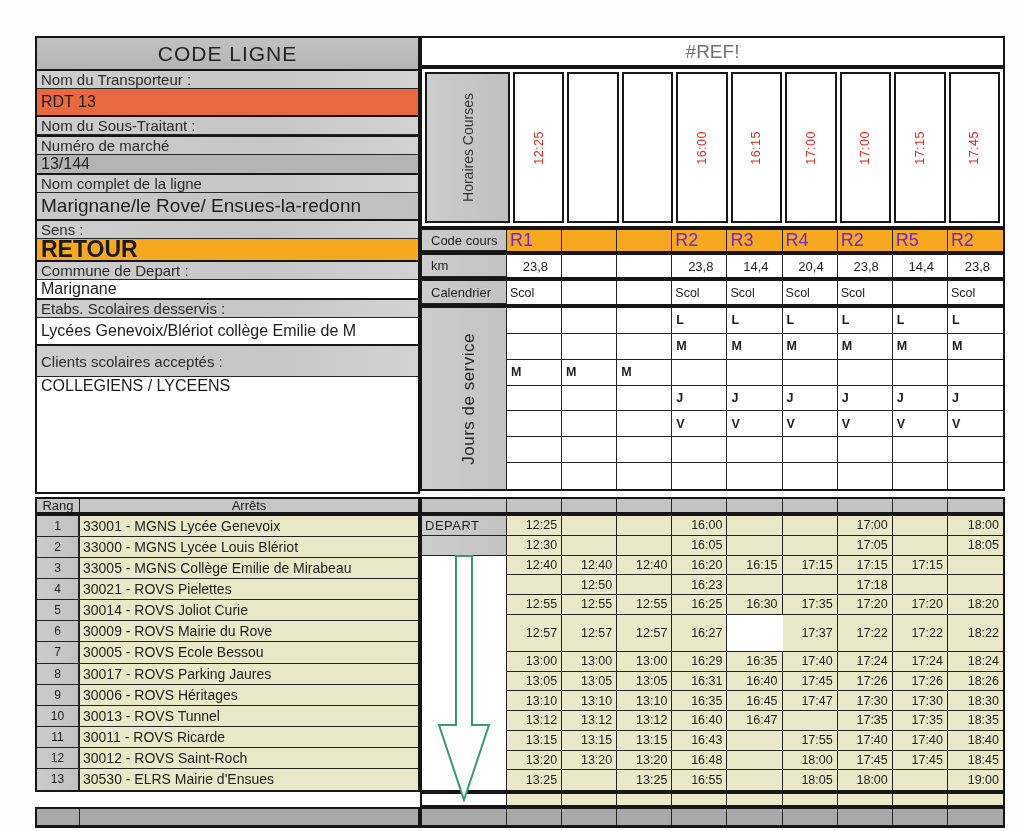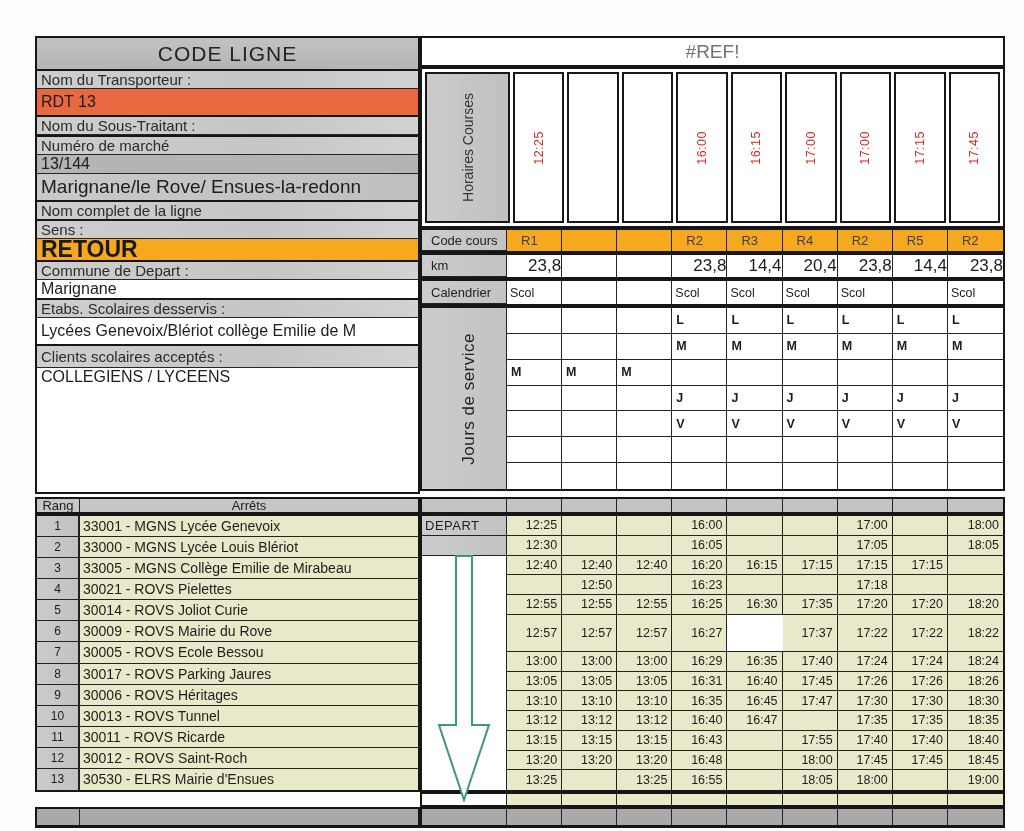--- a/index.html
+++ b/index.html
@@ -32,23 +32,23 @@
   .ref-row{top:36px;height:31px;display:flex;align-items:center;justify-content:center;font-size:19px;color:#737373;}
   
   .hdr-grid{top:67px;height:161px;column-gap:3px;padding:3px;}
   .hdr-cell{box-sizing:border-box;border:2px solid #181818;display:flex;align-items:center;justify-content:center;background:#fff;}
   .hdr-label{background:linear-gradient(90deg,#cccccc,#c0c0c0);}
   .vtext{writing-mode:vertical-rl;transform:rotate(180deg);white-space:nowrap;}
   .vt-small{font-size:14px;color:#333;}
   .vt-big{font-size:17px;color:#222;letter-spacing:0.5px;}
   .red{color:#d2281e;font-size:12.5px;letter-spacing:0.5px;}
   .codecours-row{top:228px;height:25px;}
-  .codecours-row .cc{background:#f6a81f;padding-left:14px;font-size:13px;color:#404040;}
+  .codecours-row .cc{background:#f6a81f;padding-left:3px;font-size:18px;color:#6d28d9;}
   .km-row{top:253px;height:26px;}
-  .km-row .kv{justify-content:flex-end;padding-right:0;font-size:17px;}
+  .km-row .kv{justify-content:flex-end;padding-right:13px;font-size:13px;}
   .cal-row{top:279px;height:27px;}
   .cal-row .cv{padding-left:3px;font-size:12.5px;}
   .jours-grid{top:306px;height:185px;grid-template-rows:repeat(7,1fr);}
   .jours-label{grid-row:1/span 7;border-bottom:none;justify-content:center;}
   .jcell{padding-left:4px;font-weight:bold;font-size:12.5px;background:#fff;}
   
   .strip-right{top:497px;height:17px;}
   .strip-right .cell{background:#c3c3c3;}
   .rang-strip{left:35px;top:497px;width:385px;height:17px;display:grid;grid-template-columns:43px 1fr;border:2.5px solid #161616;}
   .rang-strip .cell{background:#c6c6c6;font-size:13px;}
@@ -79,29 +79,29 @@
 <div class="page">
 
   <div class="abs left-panel">
     <div class="lp-row lp-head first">CODE LIGNE</div>
     <div class="lp-row lp-label grp">Nom du Transporteur :</div>
     <div class="lp-row lp-value bg-orange" style="height:27px;flex:none">RDT 13</div>
     <div class="lp-row lp-label grp">Nom du Sous-Traitant :</div>
     <div class="lp-row lp-value"></div>
     <div class="lp-row lp-label grp">Numéro de marché</div>
     <div class="lp-row lp-value bg-dgray">13/144</div>
+    <div class="lp-row lp-label grp">Nom complet de la ligne</div>
     <div class="lp-row lp-value ligne-val bg-mgray" style="height:27px;flex:none">Marignane/le Rove/ Ensues-la-redonn</div>
-    <div class="lp-row lp-label grp">Nom complet de la ligne</div>
     <div class="lp-row lp-label grp">Sens :</div>
     <div class="lp-row lp-value retour bg-amber" style="height:22px;flex:none">RETOUR</div>
     <div class="lp-row lp-label grp">Commune de Depart :</div>
     <div class="lp-row lp-value">Marignane</div>
     <div class="lp-row lp-label grp">Etabs. Scolaires desservis :</div>
     <div class="lp-row lp-value" style="height:27px;flex:none">Lycées Genevoix/Blériot collège Emilie de M</div>
-    <div class="lp-row lp-label grp" style="height:23px;flex:none">Clients scolaires acceptés :</div>
+    <div class="lp-row lp-label grp" style="height:32px;flex:none">Clients scolaires acceptés :</div>
     <div class="lp-row lp-value">COLLEGIENS / LYCEENS</div>
   </div>
 
   <div class="abs rrow ref-row" style="display:flex">#REF!</div>
 
   <div class="abs rrow hdr-grid">
     <div class="hdr-cell hdr-label">
       <span class="vtext vt-small">Horaires Courses</span>
     </div>
   <div class="hdr-cell">

